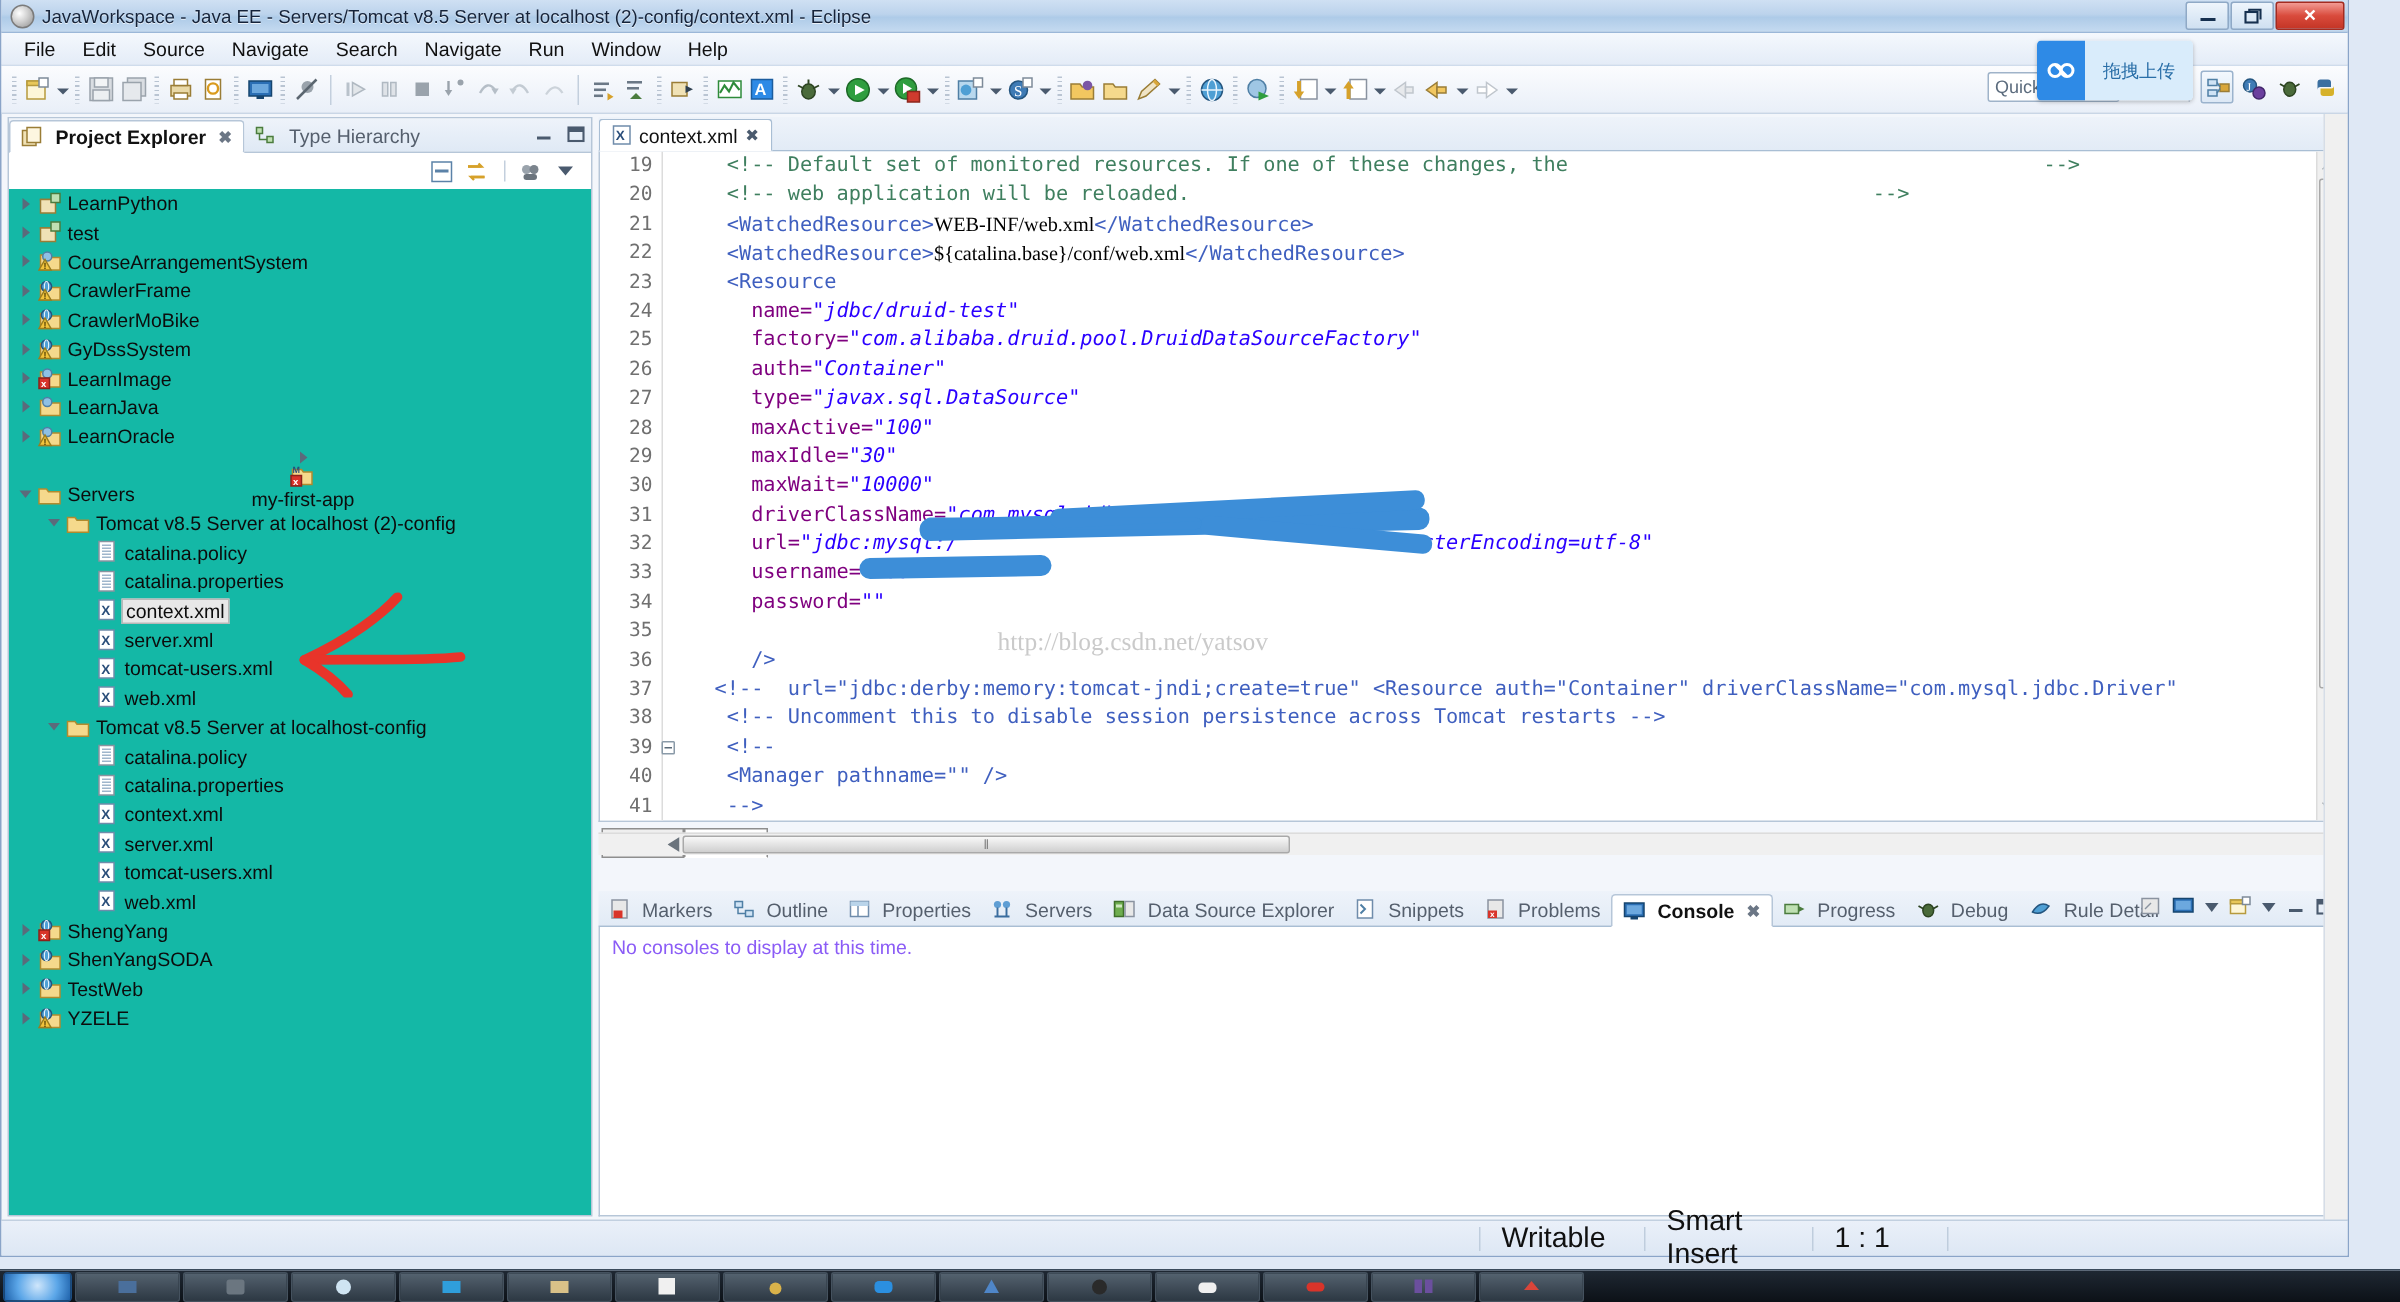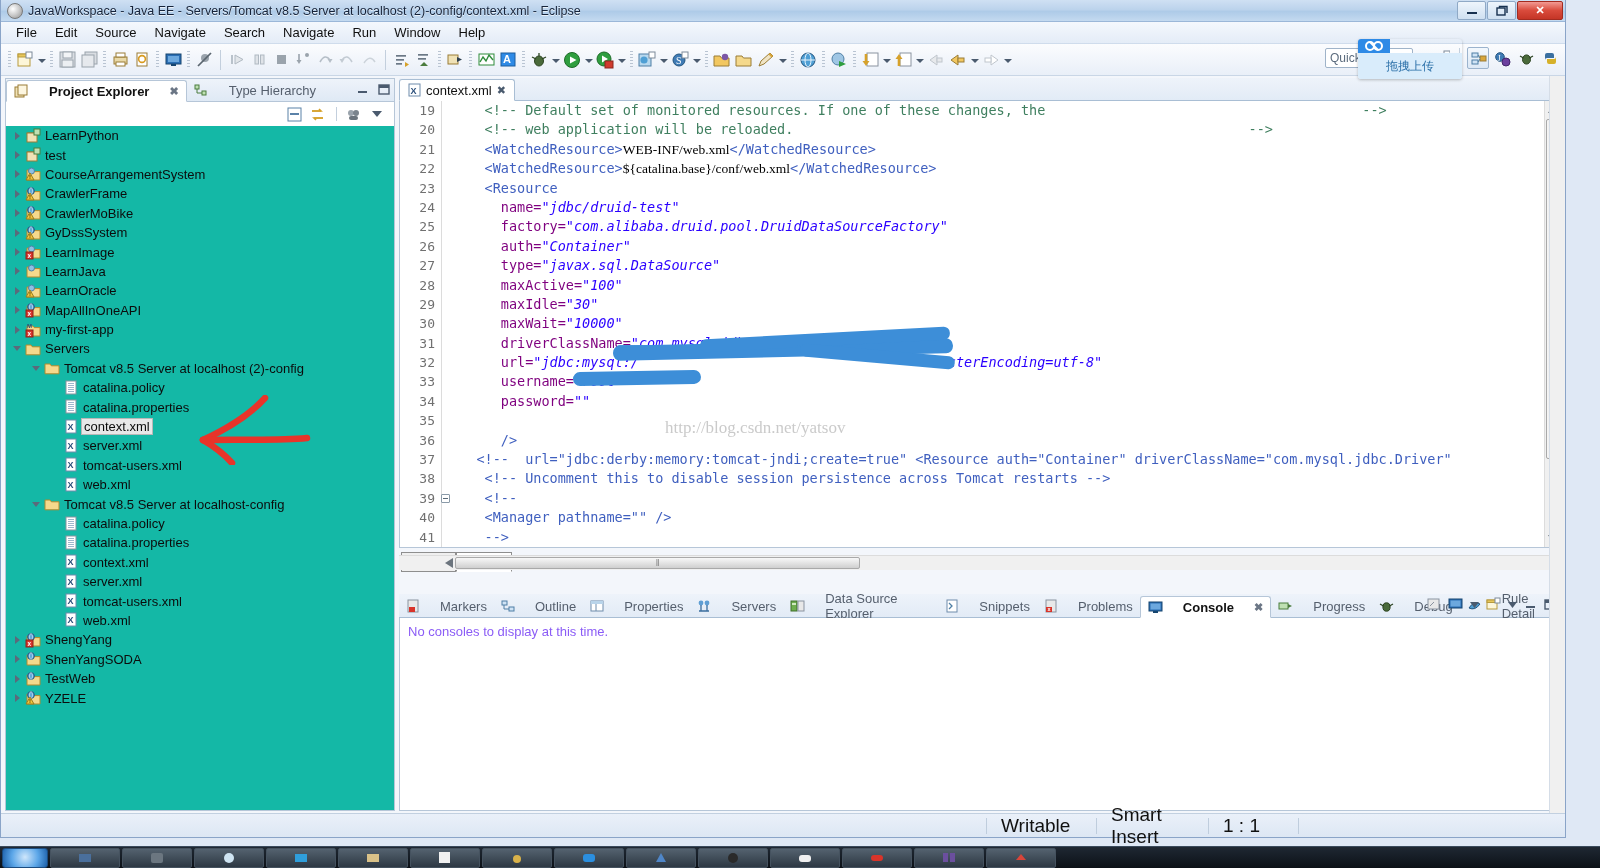--- a/index.html
+++ b/index.html
@@ -94,25 +94,24 @@
   }
   #perspbar {
     position: absolute; right: 4px; top: 3px;
     display: flex; align-items: center; gap: 2px;
   }
   #perspbar .pbi { width: 22px; height: 22px; display:flex; align-items:center; justify-content:center;}
   #perspbar .pbi.active { border: 1px solid #9bb3cd; background: linear-gradient(to bottom,#f3f8fd,#dce8f5); border-radius:2px;}
 
   
   #upload-overlay {
-    position: absolute; left: 1357px; top: 39px;
+    position: absolute; left: 1357px; top: 27px;
     width: 104px; height: 40px; display: flex;
     border-radius: 3px; overflow: hidden; z-index: 40;
     box-shadow: 0 1px 3px rgba(0,0,0,.25);
-    flex-direction: column;
   }
   #upload-overlay .ul-icon {
     width: 32px; background: #2e8ae6; display:flex; align-items:center; justify-content:center;
   }
   #upload-overlay .ul-text {
     flex: 1; background: #d9ecfb; color: #2a6fa8;
     font-size: 12px; display: flex; align-items: center; justify-content: center;
     font-family: "DejaVu Sans", sans-serif;
   }
 
@@ -123,21 +122,21 @@
   #left {
     position: absolute; left: 4px; top: 2px; width: 390px; bottom: 2px;
     background: #fff; border: 1px solid #b6c6d8;
   }
   #left-tabs {
     height: 23px; display: flex; align-items: flex-end;
     background: linear-gradient(to bottom,#eef3fa,#dfe9f5);
     border-bottom: 1px solid #b6c6d8; position: relative;
   }
   .vtab {
-    display: flex; align-items: center; gap: 20px; height: 22px;
+    display: flex; align-items: center; gap: 8px; height: 22px;
     padding: 0 7px; font-size: 13px; color: #555f6d;
   }
   .vtab.active {
     background: #fff; color: #111; font-weight: bold;
     border: 1px solid #b6c6d8; border-bottom: 1px solid #fff;
     border-radius: 3px 3px 0 0; margin-bottom: -1px;
   }
   .vtab .x { font-size: 11px; color: #6b7685; }
   #left-tabs .vbtns { position: absolute; right: 4px; top: 4px; display: flex; gap: 8px; }
   #left-toolrow {
@@ -801,36 +800,21 @@
             <span class="ic">
               <svg width="16" height="16">
                 <path d="M2 4 h6 l1.2 1.6 H15 v8.4 H2z" fill="#f5d98c" stroke="#b08b2e"></path>
                 <circle cx="6.5" cy="5" r="3" fill="#8ec0e4" stroke="#4f7fa5"></circle>
                 <polygon points="1,14 5,7 9,14" fill="#f2c33c" stroke="#9a7d1e"></polygon>
                 <text x="4" y="13.4" font-family="Liberation Sans" font-size="6" fill="#4a3a00" font-weight="bold">!</text>
               </svg>
             </span>
             <span class="lbl">LearnOracle</span>
           </div>
-          <div class="trow" style="padding-left: 4px;">
-            <span class="tw">
-              <span class="arrow-c"></span>
-            </span>
-            <span class="ic">
-              <svg width="16" height="16">
-                <path d="M2 4 h6 l1.2 1.6 H15 v8.4 H2z" fill="#f5d98c" stroke="#b08b2e"></path>
-                <circle cx="6" cy="5" r="3.4" fill="#4f9fd4" stroke="#24557f"></circle>
-                <ellipse cx="6" cy="5" rx="1.4" ry="3.4" fill="none" stroke="#e8f4fd" stroke-width="0.7"></ellipse>
-                <rect x="1" y="8" width="7" height="7" fill="#d9342a" stroke="#8d211a"></rect>
-                <text x="2.4" y="14" font-family="Liberation Sans" font-size="6.4" fill="#fff" font-weight="bold">x</text>
-              </svg>
-            </span>
-            <span class="lbl">MapAllInOneAPI</span>
-          </div>
-          <div class="trow" style="padding-left: 4px;">
+          <div class="trow" style="padding-left: 4px; flex-direction: column;">
             <span class="tw">
               <span class="arrow-c"></span>
             </span>
             <span class="ic">
               <svg width="16" height="16">
                 <path d="M2 4 h6 l1.2 1.6 H15 v8.4 H2z" fill="#f5d98c" stroke="#b08b2e"></path>
                 <text x="2" y="6" font-family="Liberation Sans" font-size="6" fill="#2a4e7a" font-weight="bold">M</text>
                 <rect x="1" y="8" width="7" height="7" fill="#d9342a" stroke="#8d211a"></rect>
                 <text x="2.4" y="14" font-family="Liberation Sans" font-size="6.4" fill="#fff" font-weight="bold">x</text>
               </svg>

